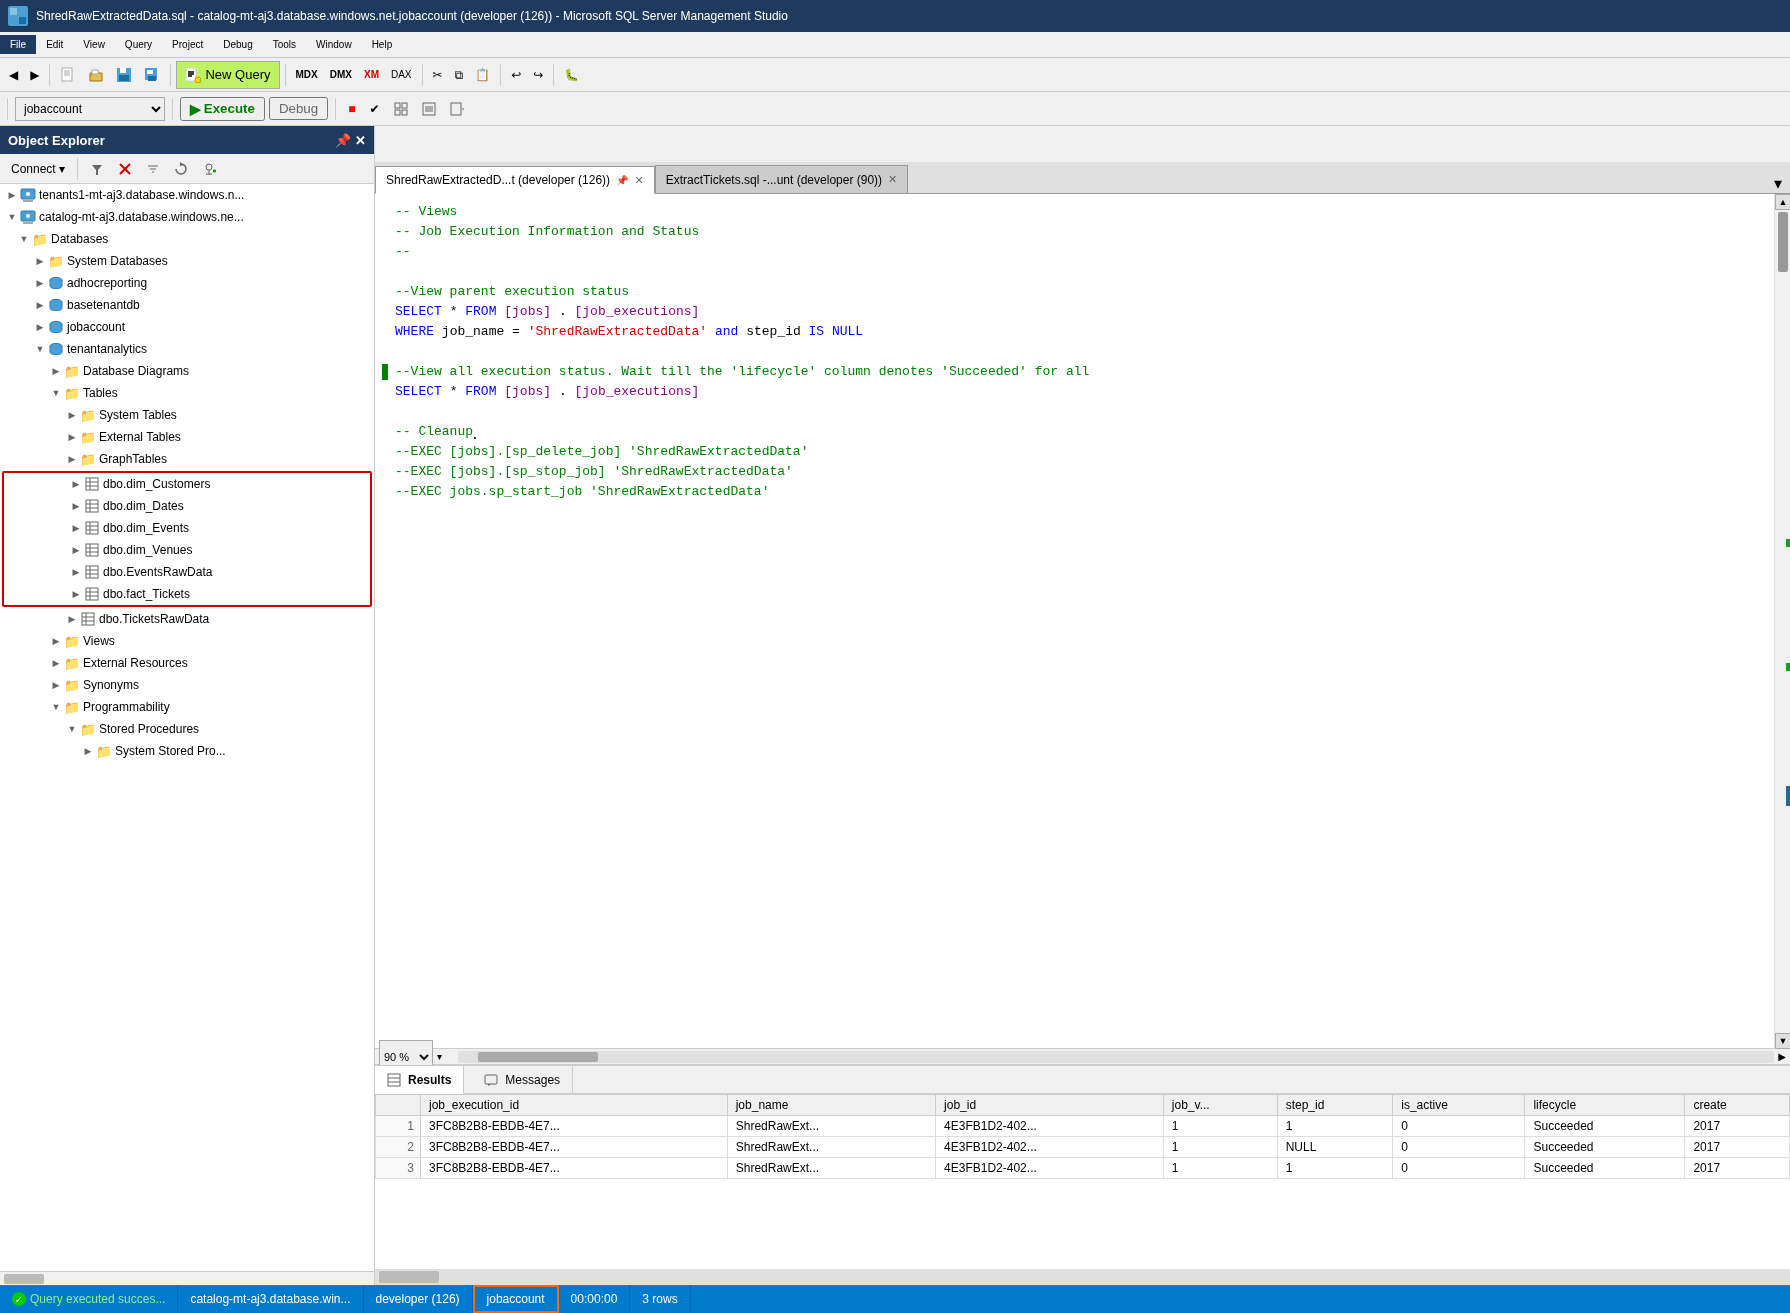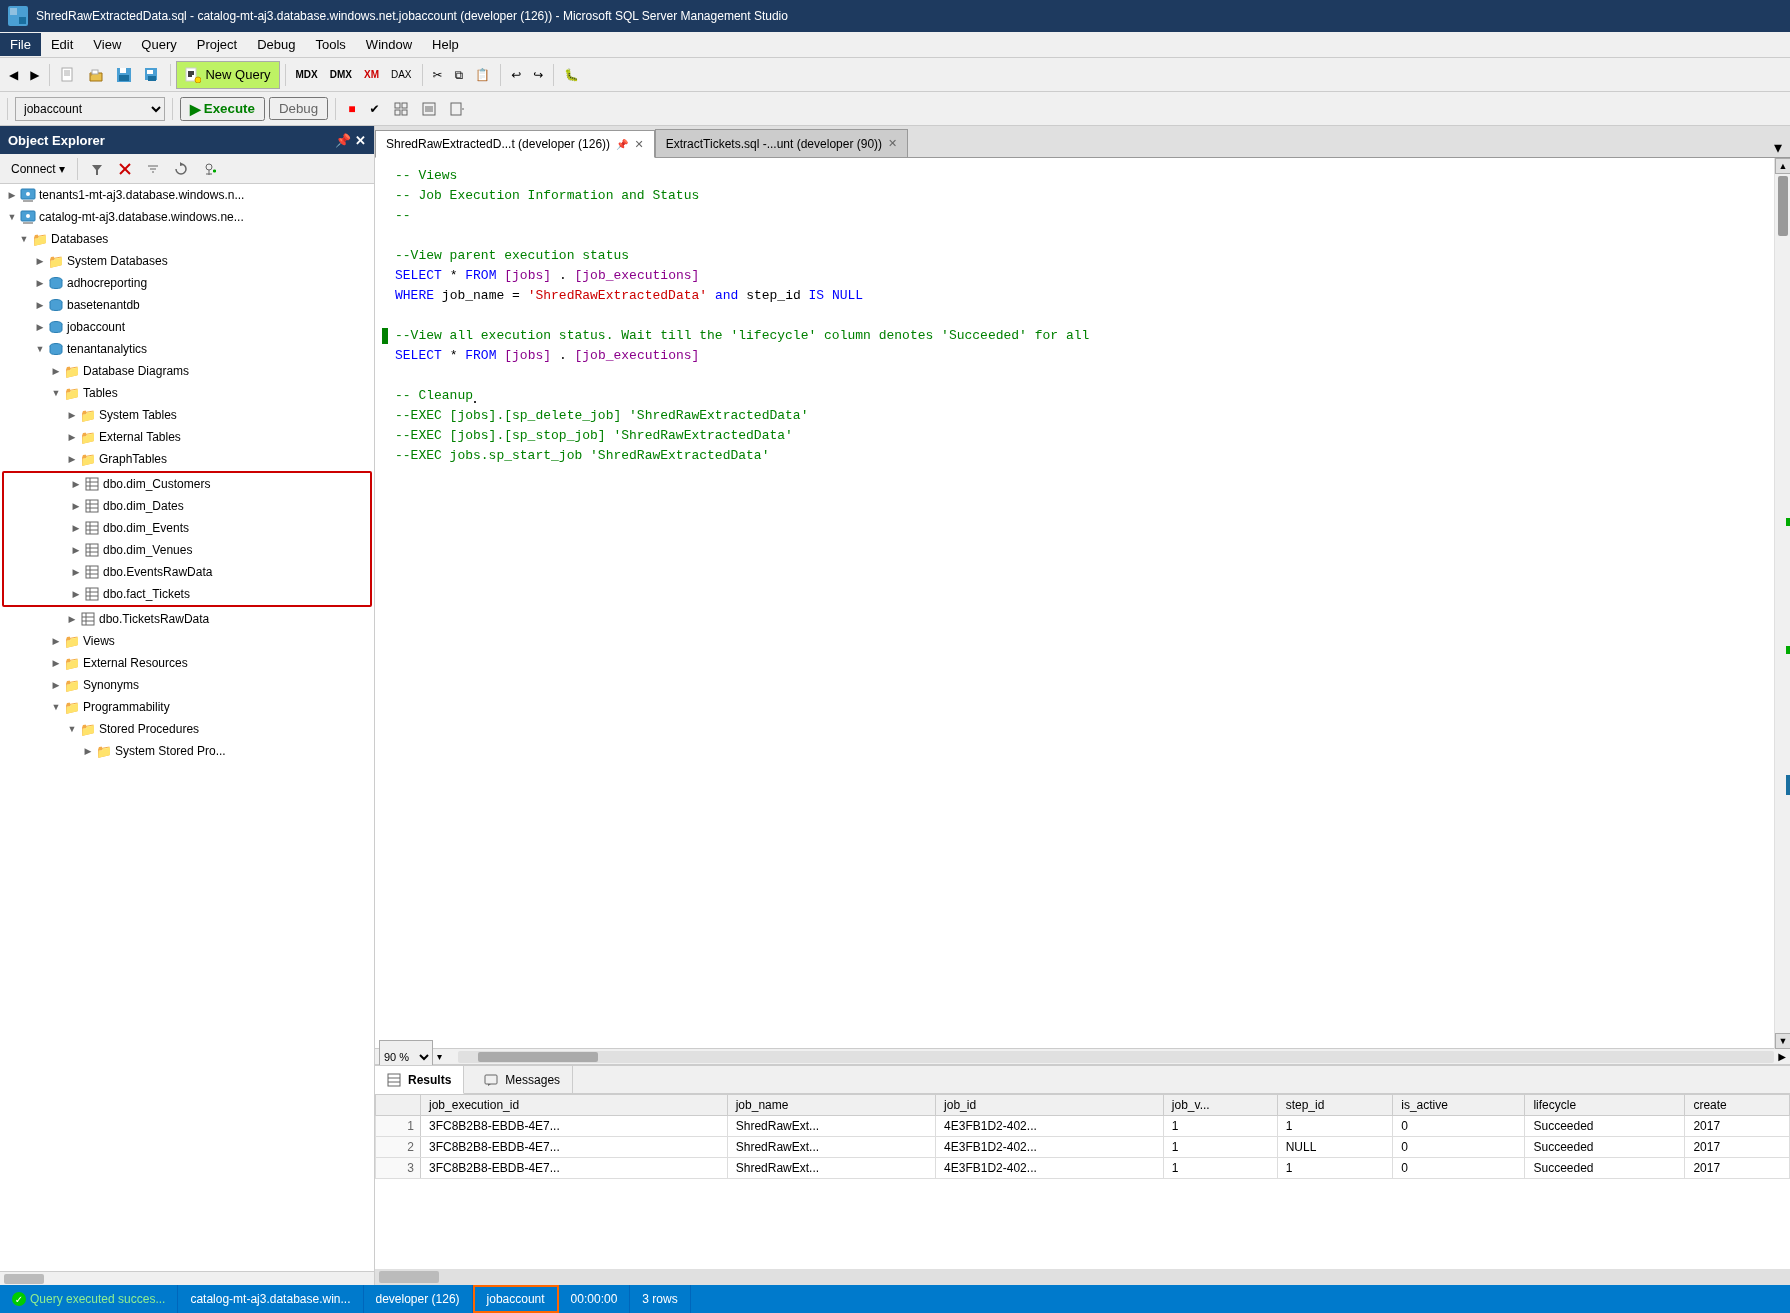--- a/index.html
+++ b/index.html
@@ -4,21 +4,21 @@
   <style>
     * { box-sizing: border-box; margin: 0; padding: 0; }
     body { font-family: 'Segoe UI', Arial, sans-serif; font-size: 12px; background: #f0f0f0; overflow: hidden; width: 1790px; height: 1313px; }
 
     
     #title-bar { background: #1e3a5f; color: white; padding: 4px 8px; font-size: 12px; display: flex; align-items: center; gap: 8px; height: 32px; }
     #title-bar .app-icon { width: 20px; height: 20px; background: #4a9fd4; border-radius: 2px; font-size: 10px; display: flex; align-items: center; justify-content: center; color: white; }
 
     
     #menu-bar { background: #f0f0f0; border-bottom: 1px solid #ccc; display: flex; align-items: center; height: 26px; }
-    .menu-item { padding: 4px 10px; cursor: pointer; font-size: 13px; }
+    .menu-item { padding: 4px 10px; cursor: pointer; font-size: 10px; }
     .menu-item.file { background: #1e3a5f; color: white; }
 
     
     #toolbar1 { background: #f0f0f0; border-bottom: 1px solid #ccc; display: flex; align-items: center; padding: 2px 4px; height: 34px; gap: 2px; }
     #toolbar2 { background: #f0f0f0; border-bottom: 1px solid #ccc; display: flex; align-items: center; padding: 2px 4px; height: 34px; gap: 4px; }
     .toolbar-btn { background: #f0f0f0; border: 1px solid transparent; padding: 2px 4px; cursor: pointer; display: flex; align-items: center; gap: 2px; font-size: 12px; border-radius: 2px; height: 28px; }
     .toolbar-sep { width: 1px; height: 22px; background: #ccc; margin: 0 3px; }
     .new-query-btn { background: #bef264; border: 1px solid #aaa; padding: 3px 8px; font-size: 13px; cursor: pointer; display: flex; align-items: center; gap: 4px; height: 28px; }
     .execute-btn { color: #008000; font-weight: bold; display: flex; align-items: center; gap: 3px; cursor: pointer; padding: 2px 8px; }
     .debug-btn { color: #666; display: flex; align-items: center; gap: 3px; cursor: pointer; padding: 2px 8px; }
@@ -485,21 +485,21 @@
         <span class="node-icon folder-icon">📁</span>
         <span>System Stored Pro...</span>
       </div>
     </div>
 
     <div style="height:14px;background:#f0f0f0;border-top:1px solid #ccc;display:flex;align-items:center;">
       <div style="width:40px;height:10px;background:#bbb;border-radius:2px;margin:2px 4px;"></div>
     </div>
   </div>
 
-  <div id="editor-area" style="display:flex;flex-direction:column;flex:1;">
+  <div id="editor-area" style="display:flex;flex-direction:column;flex:1;margin-top:36px;">
 
     <div id="tab-bar">
       <div class="tab active">
         <span>ShredRawExtractedD...t (developer (126))</span>
         <span class="pin-icon">📌</span>
         <span class="close-btn">✕</span>
       </div>
       <div class="tab">
         <span>ExtractTickets.sql -...unt (developer (90))</span>
         <span class="close-btn">✕</span>

